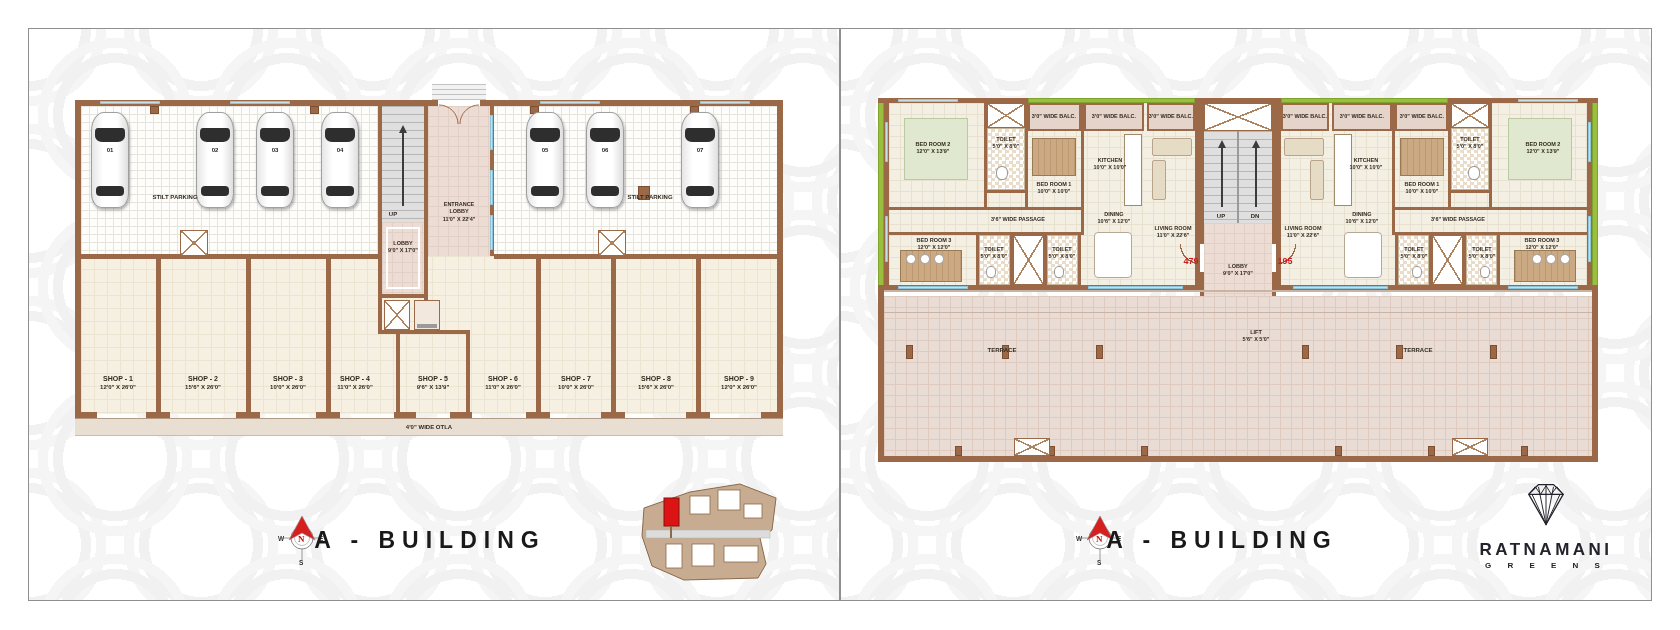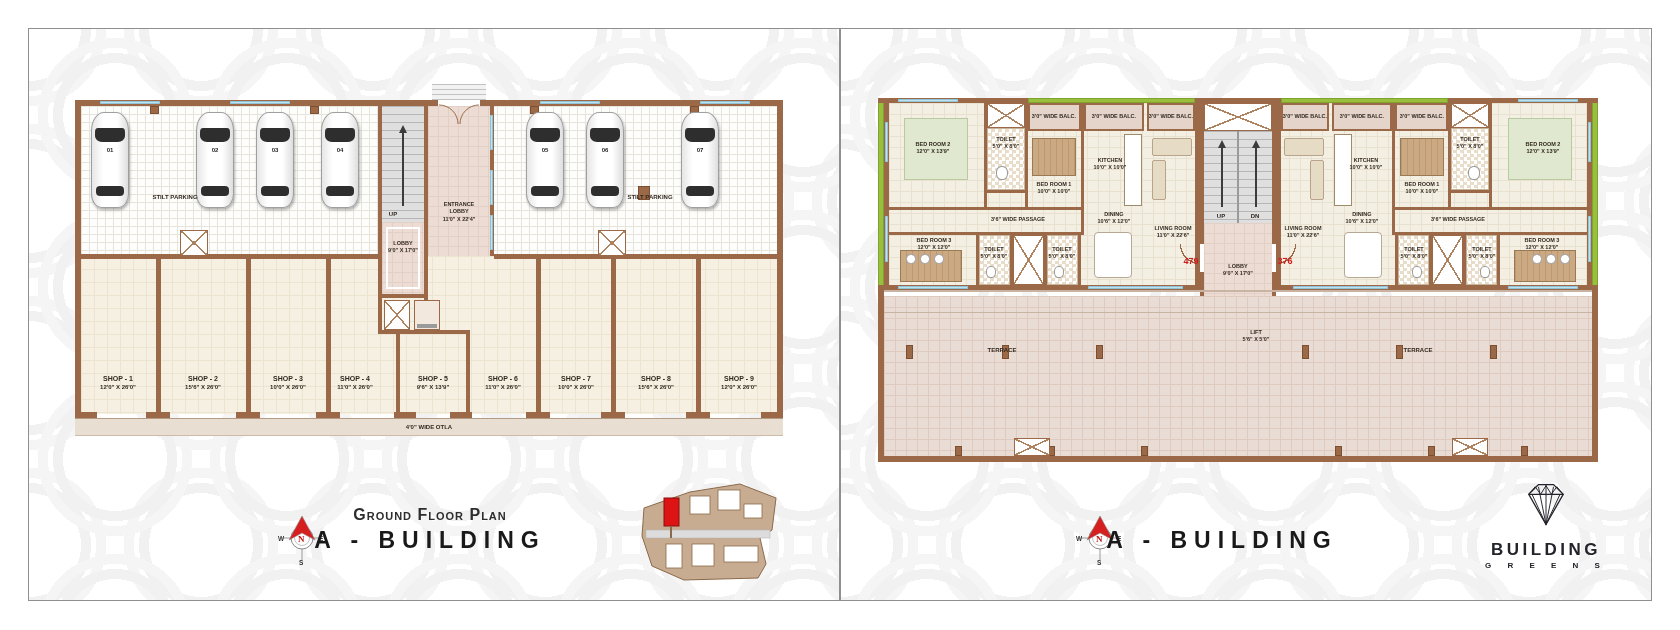--- a/index.html
+++ b/index.html
@@ -240,21 +240,20 @@
       <line x1="4" y1="28" x2="44" y2="28" stroke="#9a9a9a" stroke-width="1"></line>
       <line x1="24" y1="8" x2="24" y2="50" stroke="#9a9a9a" stroke-width="1"></line>
       <circle cx="24" cy="28" r="11" fill="#fff" stroke="#8a8a8a"></circle>
       <circle cx="24" cy="28" r="7.5" fill="none" stroke="#c2c2c2"></circle>
       <path d="M24 6 L37 30 L24 23 L11 30 Z" fill="#d61f1f" stroke="#8a8a8a" stroke-width="0.6"></path>
       <text class="ct" x="0" y="31">W</text>
       <text class="ct" x="41" y="31">E</text>
       <text class="ct" x="21" y="55">S</text>
       <text x="20" y="32" font-size="9" font-weight="bold" fill="#c01515" font-family="Liberation Serif,serif">N</text>
     </svg>
-    <div class="t-small" style="left:280px;top:506px;width:300px">Ground Floor Plan</div>
     <div class="t-big" style="left:280px;top:527px;width:300px">A - BUILDING</div>
 
     <svg class="abs" style="left:640px;top:478px" width="140" height="108" viewBox="0 0 140 108">
       <path d="M4 30 L50 14 L100 6 L136 20 L132 52 L120 60 L126 86 L118 100 L44 102 L12 88 L2 58 Z" fill="#c8ac92" stroke="#8a6a4a"></path>
       <rect x="6" y="52" width="124" height="8" fill="#dcdcdc" stroke="#b0b0b0" stroke-width="0.5"></rect>
       <rect x="24" y="20" width="15" height="28" fill="#dd1414" stroke="#8a0f0f"></rect>
       <line x1="31" y1="48" x2="31" y2="60" stroke="#8a6a4a" stroke-width="2"></line>
       <rect x="50" y="18" width="20" height="18" fill="#fff" stroke="#8a6a4a" stroke-width="0.8"></rect>
       <rect x="78" y="12" width="22" height="20" fill="#fff" stroke="#8a6a4a" stroke-width="0.8"></rect>
       <rect x="104" y="26" width="18" height="14" fill="#fff" stroke="#8a6a4a" stroke-width="0.8"></rect>
@@ -481,21 +480,21 @@
     <div class="grid-pink" style="left:1204px;top:223px;width:68px;height:92px"></div>
     <div class="lbl micro" style="left:1238px;top:270px">
         <div class="nm">LOBBY</div>
         <div class="dm">9'0" X 17'0"</div>
       </div>
     <div class="abs" style="left:1200px;top:244px;width:4px;height:28px;background:#fff"></div>
     <div class="abs" style="left:1272px;top:244px;width:4px;height:28px;background:#fff"></div>
     <div class="qarcL" style="left:1178px;top:244px;width:22px;height:22px"></div>
     <div class="qarcR" style="left:1276px;top:244px;width:22px;height:22px"></div>
     <div class="rednum" style="left:1191px;top:261px">479</div>
-    <div class="rednum" style="left:1285px;top:261px">376</div>
+    <div class="rednum" style="left:1285px;top:261px">195</div>
     <div class="xbox" style="left:1204px;top:318px;width:32px;height:44px"></div>
     <div class="abs" style="left:1240px;top:318px;width:32px;height:44px;background:#f8f2cf;border:1.5px solid #9b6947"></div>
     <div class="abs" style="left:1246px;top:354px;width:20px;height:4px;background:#9a9a9a"></div>
     <div class="lbl micro" style="left:1256px;top:336px">
         <div class="nm">LIFT</div>
         <div class="dm">5'6" X 5'0"</div>
       </div>
     <div class="w" style="left:1200px;top:362px;width:76px;height:5px"></div>
 
     <div class="grid-terr" style="left:884px;top:296px;width:708px;height:160px"></div>
@@ -539,16 +538,16 @@
     <div class="t-big" style="left:1072px;top:527px;width:300px">A - BUILDING</div>
 
     <svg class="abs" style="left:1518px;top:480px" width="56" height="48" viewBox="0 0 52 44">
       <g fill="none" stroke="#23232b" stroke-width="1.2">
         <path d="M10 13 L19 4 L33 4 L42 13 L26 41 Z"></path>
         <path d="M10 13 H42"></path>
         <path d="M10 13 L16 6 L21 13 L26 5 L31 13 L36 6 L42 13" stroke-width="0.9"></path>
         <path d="M26 41 L13 13 M26 41 L19 6 M26 41 L26 4 M26 41 L33 6 M26 41 L39 13" stroke-width="0.9"></path>
       </g>
     </svg>
-    <div class="brandname" style="left:1446px;top:540px;width:200px">BUILDING</div>
+    <div class="brandname" style="left:1446px;top:540px;width:200px">RATNAMANI</div>
     <div class="brandsub" style="left:1446px;top:561px;width:200px">G R E E N S</div>
   </div>
 </div>
 
 </body></html>

